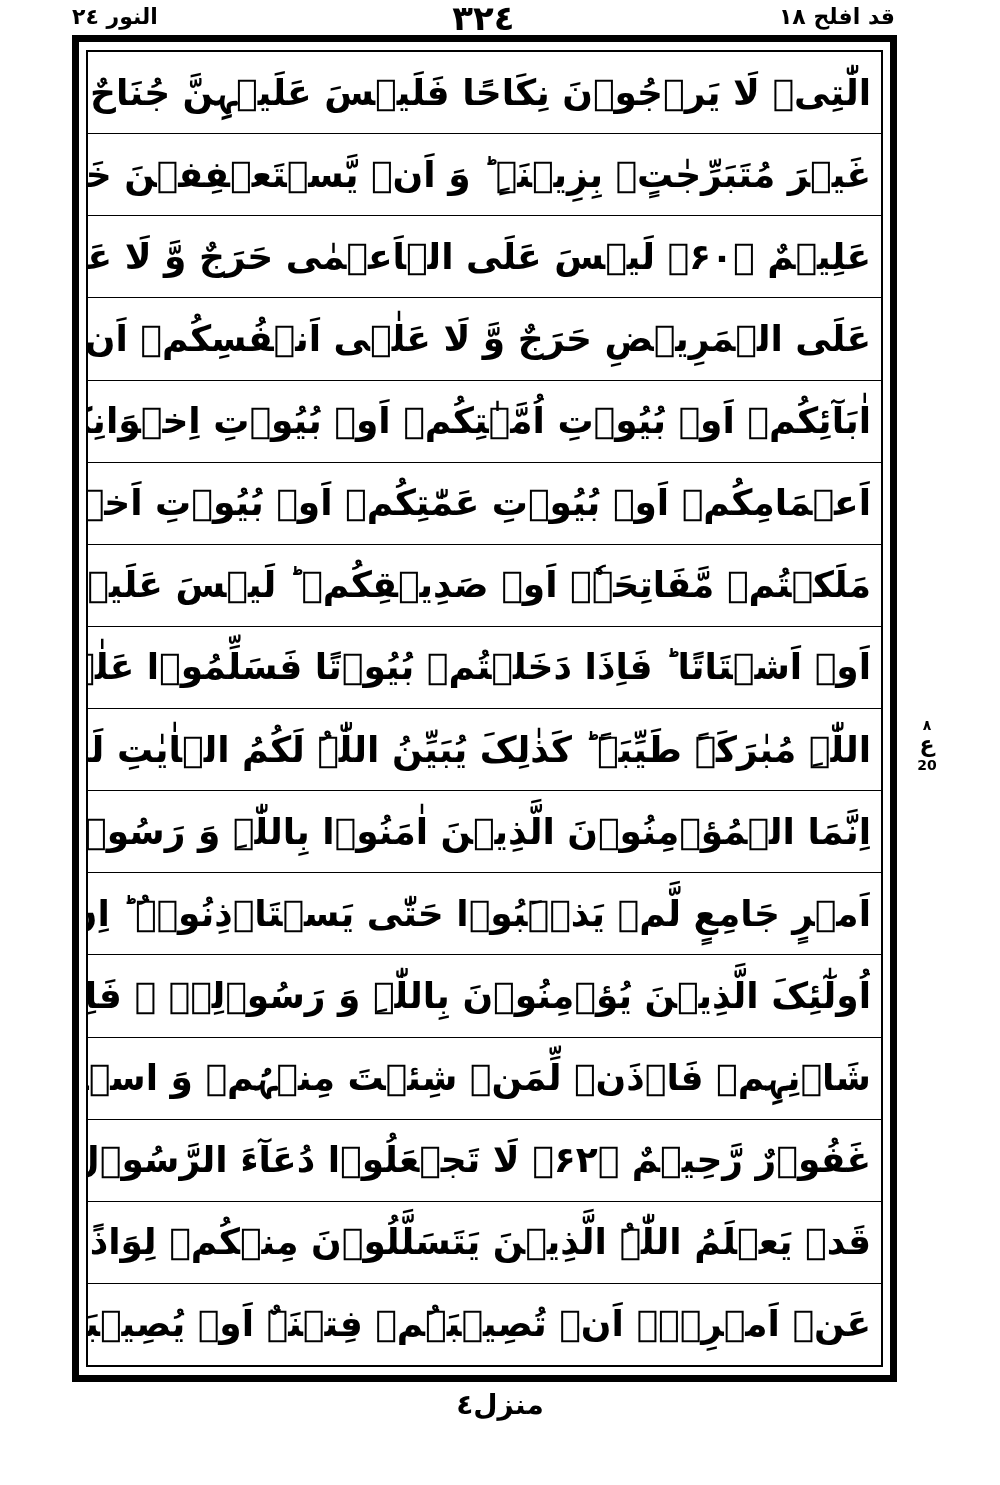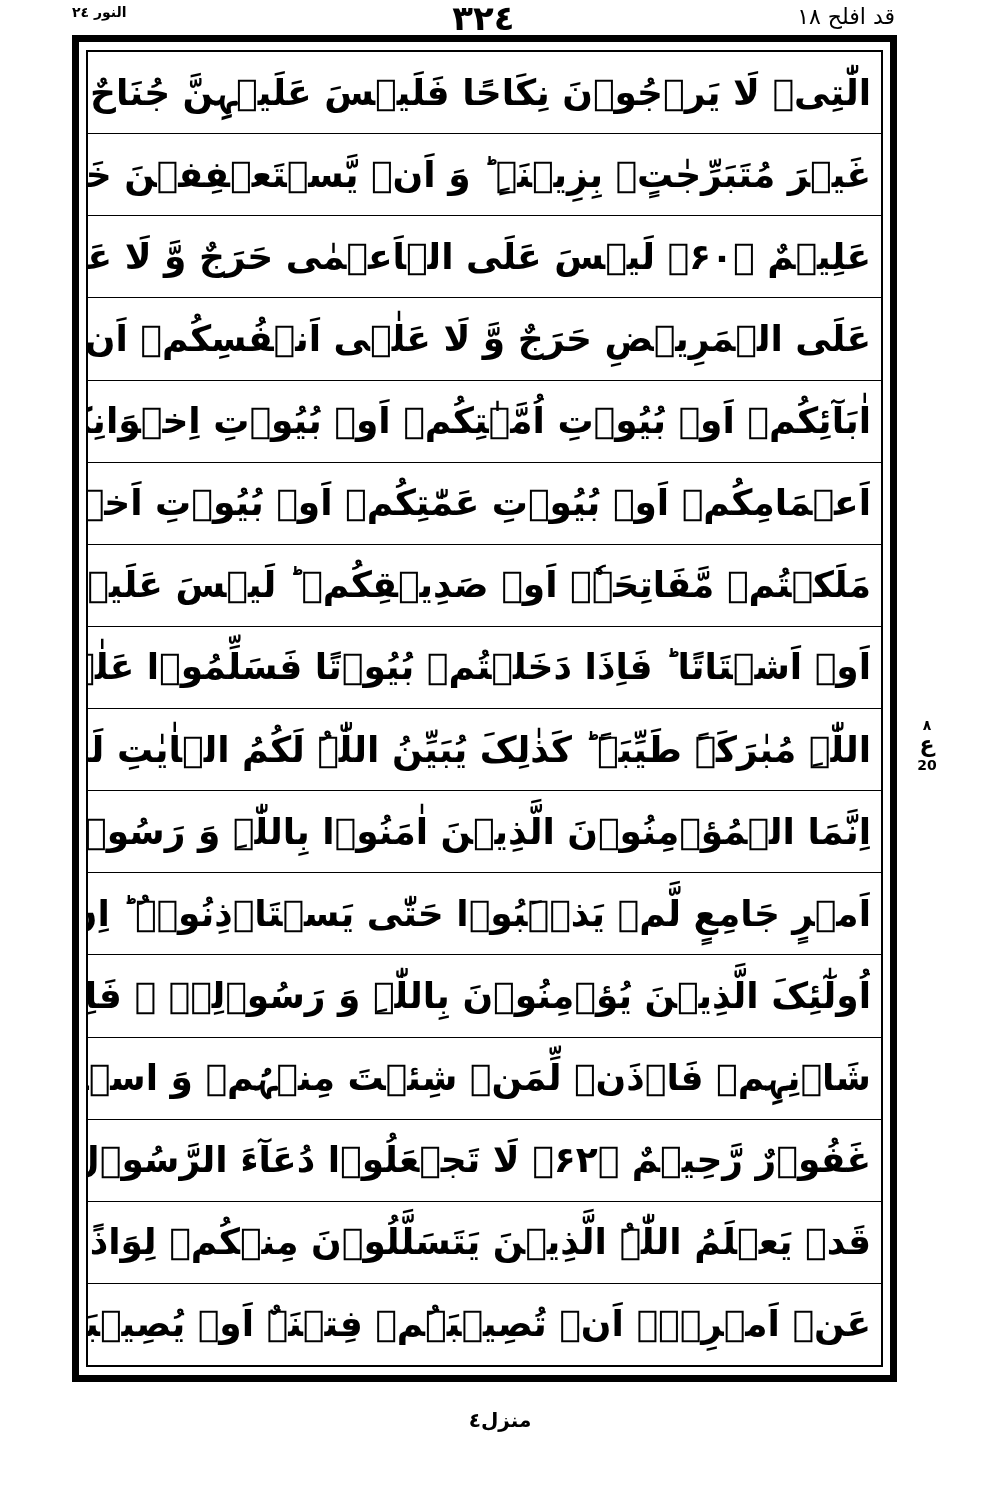--- a/index.html
+++ b/index.html
@@ -1,38 +1,38 @@
 <!DOCTYPE html>
 <html><head>
   <meta charset="utf-8">
   <style>
     html, body { margin: 0; padding: 0; background: #ffffff; }
     body { width: 1000px; height: 1485px; position: relative; overflow: hidden;
            font-family: "DejaVu Sans", sans-serif; color: #000; }
     .header { position: absolute; top: 0; left: 72px; width: 823px; height: 36px; }
-    .hdr-left { position: absolute; left: 0; top: 4px; font-size: 14px; font-weight: bold; direction: rtl; }
+    .hdr-left { position: absolute; left: 0; top: 4px; font-size: 22px; font-weight: bold; direction: rtl; }
     .hdr-center { position: absolute; left: 50%; transform: translateX(-50%); top: -2px; font-size: 34px; font-weight: bold; }
-    .hdr-right { position: absolute; right: 0; top: 4px; font-size: 22px; font-weight: normal; direction: rtl; }
+    .hdr-right { position: absolute; right: 0; top: 4px; font-size: 22px; font-weight: bold; direction: rtl; }
     .frame-outer { position: absolute; left: 72px; top: 35px; width: 811px; height: 1333px;
                    border: 7px solid #000; background: #fff; }
     .frame-orn { position: absolute; inset: 0; border: 3px dashed #fff; margin: 1px; pointer-events: none; }
     .frame-inner { position: absolute; left: 7px; top: 8px; right: 7px; bottom: 8px;
                    border: 2px solid #000; background: #fff; }
     .lines { position: absolute; inset: 0; display: flex; flex-direction: column; }
     .line { flex: 1; border-bottom: 1.5px solid #000; display: flex; align-items: center;
             justify-content: space-between; padding: 0 10px; direction: rtl;
             font-family: "DejaVu Sans", sans-serif; font-size: 36px; font-weight: bold;
             white-space: nowrap; overflow: hidden; text-align: justify; line-height: 1; }
     .line:last-child { border-bottom: none; }
     .line span.t { display: block; width: 100%; text-align: justify; text-align-last: justify; }
     .ruku { position: absolute; left: 907px; top: 718px; width: 40px; text-align: center;
             font-size: 22px; font-weight: bold; line-height: 1.1; direction: rtl; }
     .ruku .s { font-size: 14px; display: block; }
     .footer { position: absolute; top: 1388px; left: 0; width: 1000px; text-align: center;
-              font-size: 20px; font-weight: bold; direction: rtl; margin-top: 20px; }
+              font-size: 28px; font-weight: bold; direction: rtl; }
   </style>
 </head>
 <body>
 
 <div class="header">
   <span class="hdr-left">النور ٢٤</span>
   <span class="hdr-center">٣٢٤</span>
   <span class="hdr-right">قد افلح ١٨</span>
 </div>
 

